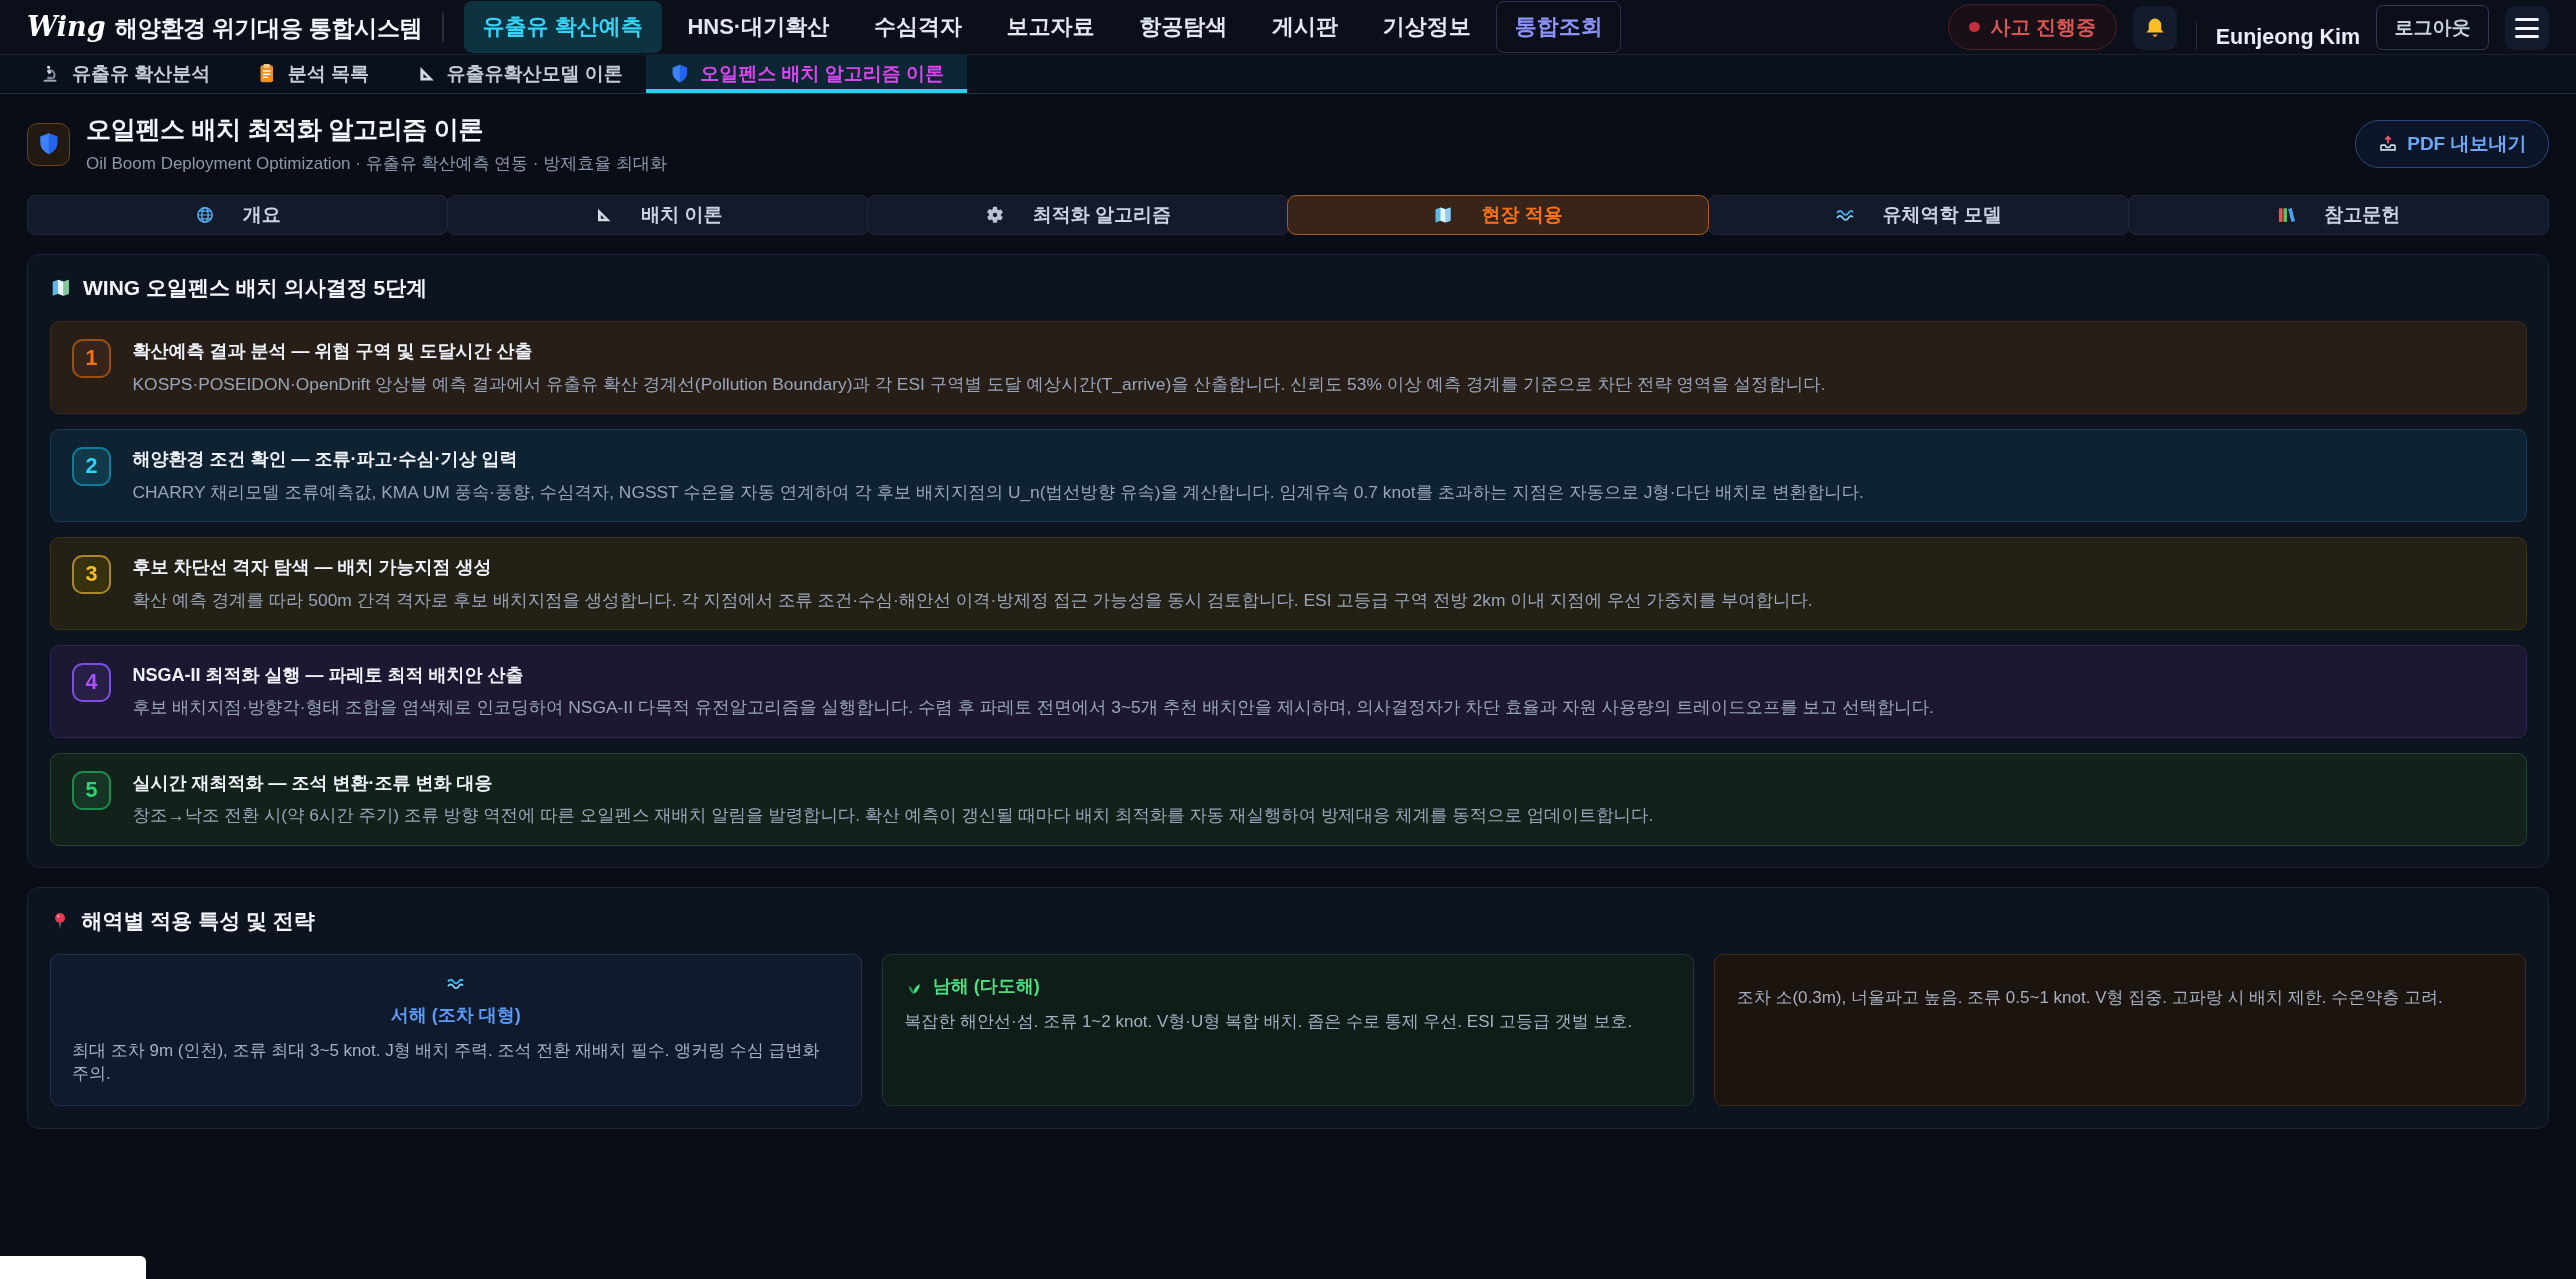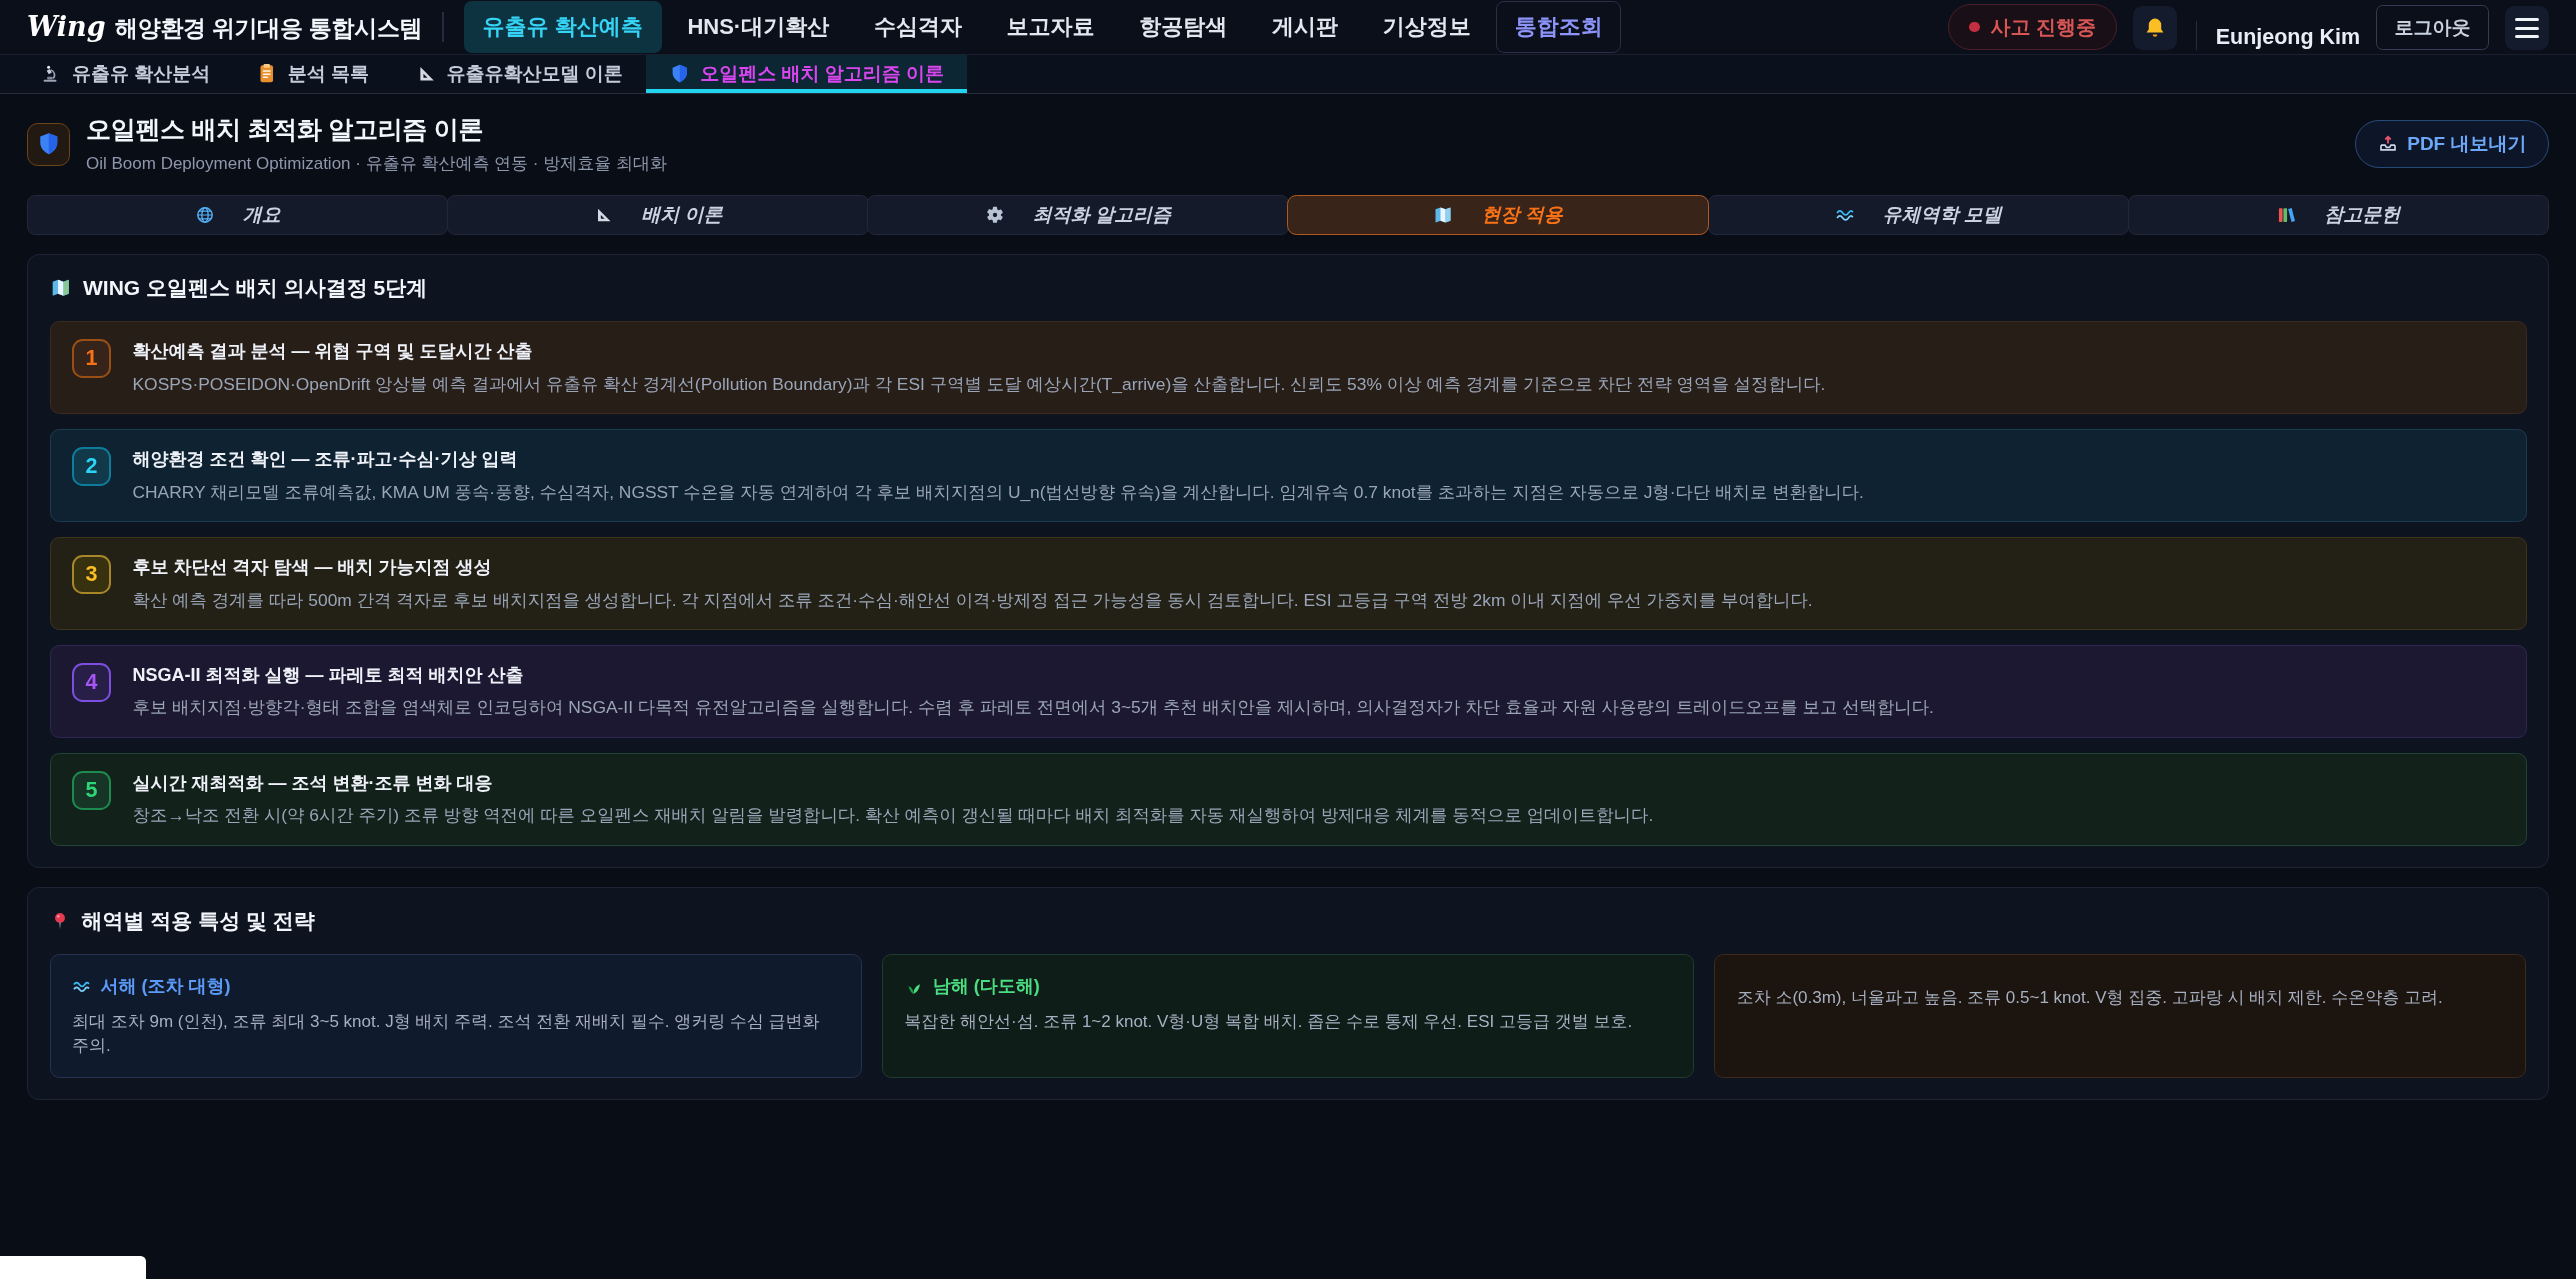--- a/index.html
+++ b/index.html
@@ -71,21 +71,21 @@
     margin-left:auto; display:flex; align-items:center; gap:9.4px;
     padding:10px 21.5px; border:1.3px solid #28497c; border-radius:670px;
     background:#0d1628; color:#6da7f8; font-size:19px; font-weight:700; cursor:pointer; white-space:nowrap;
   }
 
   
   .section-tabs { display:flex; margin:5.4px 27px 0; }
   .seg {
     flex:1; height:40px; display:flex; align-items:center; justify-content:center; gap:28px;
     background:#141a2a; border:1.3px solid #202839; color:#ccd3e0;
-    font-size:19px; font-weight:600; cursor:pointer; margin-left:-1.3px; border-radius:8px;font-style:italic;
+    font-size:19px; font-weight:600; cursor:pointer; margin-left:-1.3px; border-radius:8px;
   }
   .seg:first-child { margin-left:0; }
   .seg.active {
     background:#39241a; border-color:#b05a21; color:#f97316;
     border-radius:9.4px; font-weight:800; position:relative; z-index:1;
   }
 
   
   .card {
     margin:19px 27px 0; background:#0e1320; border:1.3px solid #1c2436;
@@ -105,21 +105,21 @@
   .step-1 { background:#271e18; border-color:#3a2b1e; } .badge-1 { background:#36241a; border-color:#9a4f14; color:#f97316; }
   .step-2 { background:#0e2231; border-color:#1b3c50; } .badge-2 { background:#113949; border-color:#0e7d9c; color:#2bd4f5; }
   .step-3 { background:#232016; border-color:#3d351a; } .badge-3 { background:#37310f; border-color:#a8862a; color:#fbbf24; }
   .step-4 { background:#1c1831; border-color:#2f2753; } .badge-4 { background:#271f47; border-color:#7c4fe0; color:#a855f7; }
   .step-5 { background:#13211b; border-color:#214434; } .badge-5 { background:#173526; border-color:#1d8a4e; color:#2fd574; }
 
   .regions-grid { display:grid; grid-template-columns:repeat(3,1fr); gap:20px; }
   .region-card { border-radius:9.4px; padding:19px 21.5px; border:1.3px solid; }
   .region-title { display:flex; align-items:center; gap:9.4px; font-size:18px; font-weight:800; }
   .region-body { margin-top:12px; font-size:17px; color:#a7b0c2; line-height:1.4; }
-  .region-west { background:#101a2d; border-color:#26334e; } .region-west .region-title { color:#5b9bf7; }
+  .region-west { background:#101a2d; border-color:#26334e; } .region-west .region-title { color:#5b9bf7;flex-direction:column; }
   .region-south { background:#0f1d19; border-color:#1f3b2f; } .region-south .region-title { color:#4ade80; }
   .region-east { background:#1c140e; border-color:#43291a; } .region-east .region-title { color:#f97316; }
 
   .bottom-artifact {
     position:absolute; left:0; bottom:0; width:146px; height:23px;
     background:#ffffff; border-top-right-radius:5.4px;
   }
 </style>
 </head>
 <body>

